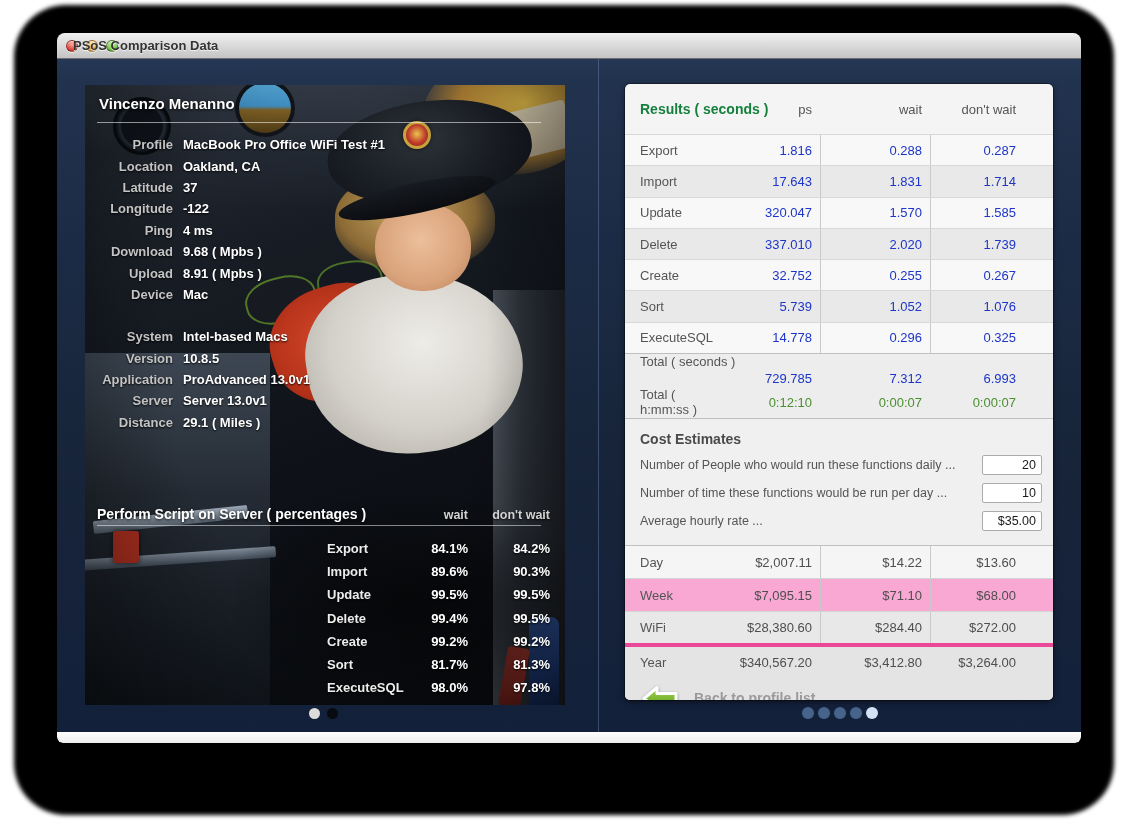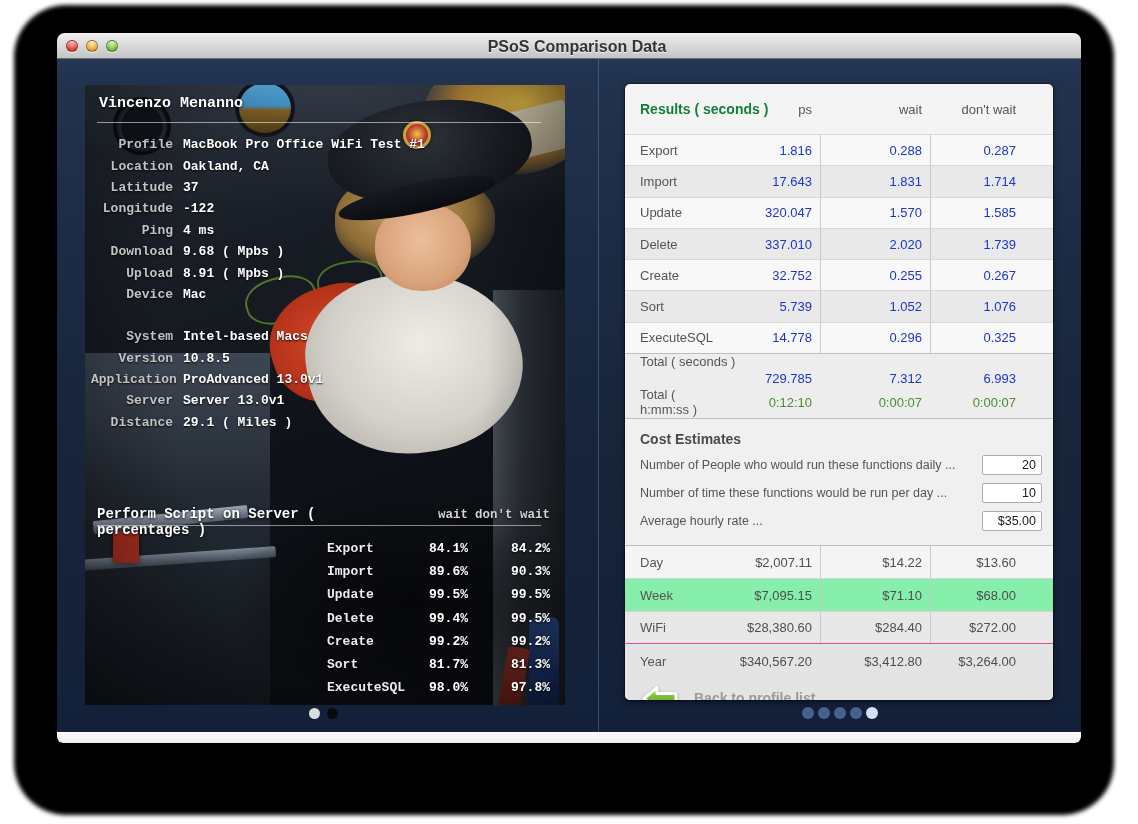--- a/index.html
+++ b/index.html
@@ -12,22 +12,22 @@
                  background:#000; border-radius:52px; filter:blur(2px); }
 
   
   .window { position:absolute; left:57px; top:33px; width:1024px; height:710px;
             border-radius:8px 8px 6px 6px; overflow:hidden;
             background:linear-gradient(180deg,#2c3e5e 0%,#22334f 6%,#1c2b45 30%,#15213597 60%,#13203a 100%);
             background-color:#1a2940; }
   .titlebar { position:absolute; left:0; top:0; width:100%; height:26px;
               background:linear-gradient(180deg,#f0f0f0 0%,#dcdcdc 45%,#c4c4c4 100%);
               border-bottom:1px solid #6e6e6e; }
-  .tl-title { position:absolute; left:16px; right:0; top:5px; text-align:center;
-              font-size:16px; font-weight:700; color:#333; text-shadow:0 1px 0 rgba(255,255,255,.7); }
+  .tl-title { position:absolute; left:16px; right:0; top:5px; text-align:left;
+              font-size:13px; font-weight:700; color:#333; text-shadow:0 1px 0 rgba(255,255,255,.7); }
   .lights { position:absolute; left:9px; top:7px; display:flex; gap:8px; }
   .light { width:12px; height:12px; border-radius:50%; border:1px solid rgba(0,0,0,.35);
            box-shadow:inset 0 1px 1px rgba(255,255,255,.7), 0 1px 1px rgba(255,255,255,.6); }
   .light.red    { background:radial-gradient(circle at 50% 30%, #ffb0a6, #e0443a 65%, #b02a22); }
   .light.yellow { background:radial-gradient(circle at 50% 30%, #ffe9b0, #eaa53c 65%, #c07e1d); }
   .light.green  { background:radial-gradient(circle at 50% 30%, #d2f5b0, #74c043 65%, #4a8f24); }
 
   .panel-divider { position:absolute; left:541px; top:26px; width:1px; height:673px;
                    background:rgba(125,155,205,.35); }
 
@@ -82,21 +82,21 @@
               background:linear-gradient(180deg,#335aa8 0%,#1d3a78 60%,#142a58 100%); }
   .a-bottle2 { right:40px; bottom:-2px; width:22px; height:60px; transform:rotate(10deg);
                background:linear-gradient(180deg,#b03a30,#6e1f18); border-radius:4px; }
   .a-vignette { left:0; top:0; width:480px; height:620px;
                 background:radial-gradient(ellipse at 50% 42%, rgba(0,0,0,0) 48%, rgba(0,0,0,.55) 100%); }
   .a-darkmid { left:150px; top:410px; width:340px; height:210px;
                background:radial-gradient(ellipse, rgba(5,6,8,.85) 0%, rgba(5,6,8,0) 75%); }
 
   
   .p-overlay { position:absolute; left:0; top:0; width:480px; height:620px;
-               font-family:Liberation Mono, monospace; color:#fff; }
+               font-family:Liberation Sans, sans-serif; color:#fff; }
   .p-name { position:absolute; left:14px; top:10px; font-size:15px; font-weight:700;
             text-shadow:0 1px 3px rgba(0,0,0,.9); }
   .p-hr1 { position:absolute; left:12px; top:37px; width:444px; height:1px; background:rgba(255,255,255,.55); }
   .p-fields { position:absolute; left:6px; top:49px; width:460px; }
   .p-row { display:grid; grid-template-columns:82px 1fr; gap:10px; height:21.4px; align-items:center; }
   .p-gap { height:21px; }
   .p-label { text-align:right; font-size:13px; font-weight:600; color:#c3c3c3;
              text-shadow:0 1px 2px rgba(0,0,0,.9); white-space:nowrap; }
   .p-value { font-size:13px; font-weight:700; color:#fff; text-shadow:0 1px 2px rgba(0,0,0,.9); white-space:nowrap; }
 
@@ -146,24 +146,24 @@
   .ce-row { display:flex; align-items:center; justify-content:space-between; height:28px; }
   .ce-label { font-size:12.5px; color:#555; }
   .ce-input { width:60px; height:20px; border:1px solid #ababab; background:#fff; border-radius:2px;
               text-align:right; font-size:12.5px; padding:0 5px; color:#1a1a1a;
               font-family:"Liberation Sans", sans-serif; }
 
   .moneyrows { border-top:1px solid #bfbfbf; }
   .m-row { height:32.3px; border-top:1px solid #d4d4d4; }
   .m-row:first-child { border-top:none; }
   .m-row:nth-child(1) { background:#f5f5f5; }
-  .m-row:nth-child(2) { background:#86efac; }
+  .m-row:nth-child(2) { background:#f9a8d4; }
   .m-row:nth-child(3) { background:#e8e8e8; }
 
-  .yearrow { border-top:1px solid #ec4899; background:#e4e4e4; height:36px; }
+  .yearrow { border-top:4px solid #ec4899; background:#e4e4e4; height:36px; }
 
   .backarea { background:#e4e4e4; height:39px; display:flex; align-items:center; gap:12px;
               padding-left:15px; cursor:pointer; }
   .back-label { font-size:14px; font-weight:700; color:#9a9a9a; }
 
   
   .dots-left { position:absolute; left:252px; top:675px; display:flex; gap:7px; }
   .dots-right { position:absolute; left:745px; top:674px; display:flex; gap:4px; }
   .dot { width:11px; height:11px; border-radius:50%; }
   .dot-r { width:12px; height:12px; border-radius:50%; }

